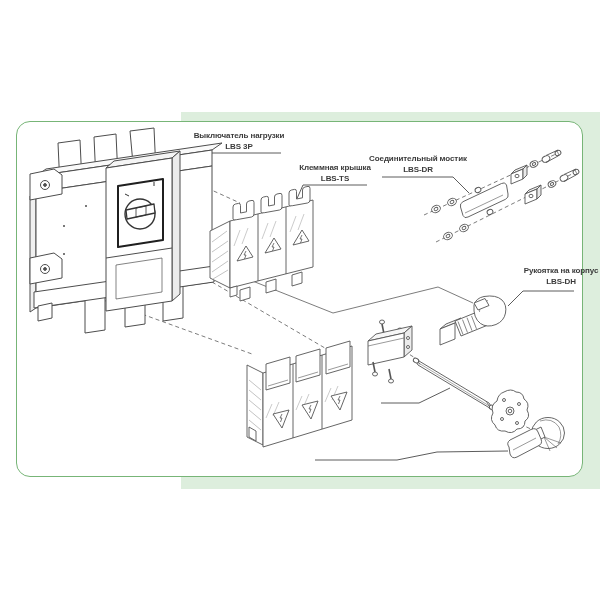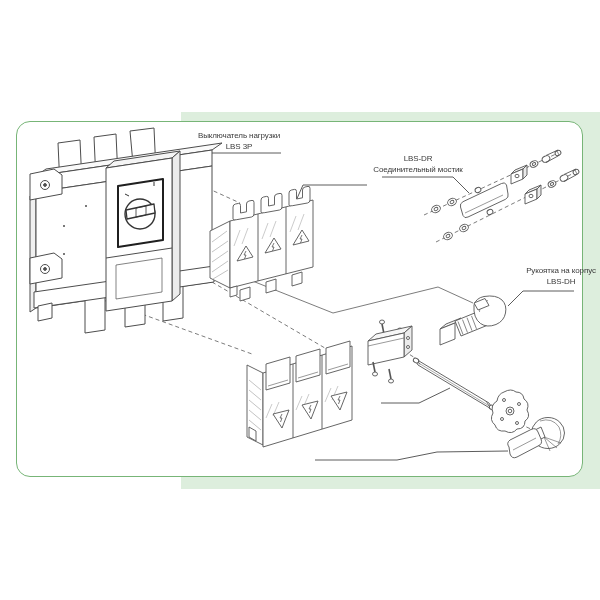--- a/index.html
+++ b/index.html
@@ -1,21 +1,21 @@
 <!DOCTYPE html>
 <html><head>
 <meta charset="utf-8">
 <style>
   html,body{margin:0;padding:0;background:#ffffff;width:600px;height:600px;overflow:hidden;}
   #stage{position:relative;width:600px;height:600px;font-family:"Liberation Sans",sans-serif;}
   #band{position:absolute;left:181px;top:112px;width:419px;height:377px;}
   #card{position:absolute;left:16px;top:121px;width:565px;height:354px;background:#ffffff;
         border:1.6px solid #77b577;border-radius:14px;}
   svg.art{position:absolute;left:0;top:0;width:600px;height:600px;}
-  .lbl{position:absolute;text-align:center;font-weight:normal;font-size:8px;line-height:11px;
+  .lbl{position:absolute;text-align:center;font-weight:bold;font-size:8px;line-height:11px;
        color:#3a3a3a;letter-spacing:-0.1px;}
   .lbl div{white-space:nowrap;}
 </style>
 </head>
 <body>
 
 <div id="stage">
 
   <div id="band" style="background: rgb(221, 238, 221);"></div>
 
@@ -259,24 +259,28 @@
       </g>
       <path d="M249,427 L256,431 L256,441 L249,437 Z"></path>
     </g>
   </svg>
 
   <div class="lbl" style="left:174px;top:130px;width:130px">
     <div>Выключатель нагрузки</div>
     <div>LBS 3P</div>
   </div>
 
+  <div class="lbl" style="left:275px;top:162px;width:120px">
+    <div>Клеммная крышка</div>
+    <div>LBS-TS</div>
+  </div>
 
   <div class="lbl" style="left:352px;top:153px;width:132px">
+    <div>Соединительный мостик</div>
     <div>LBS-DR</div>
-    <div>Соединительный мостик</div>
   </div>
 
   <div class="lbl" style="left:504px;top:265px;width:114px">
     <div>Рукоятка на корпус</div>
     <div>LBS-DH</div>
   </div>
 
 
 
 </div>

